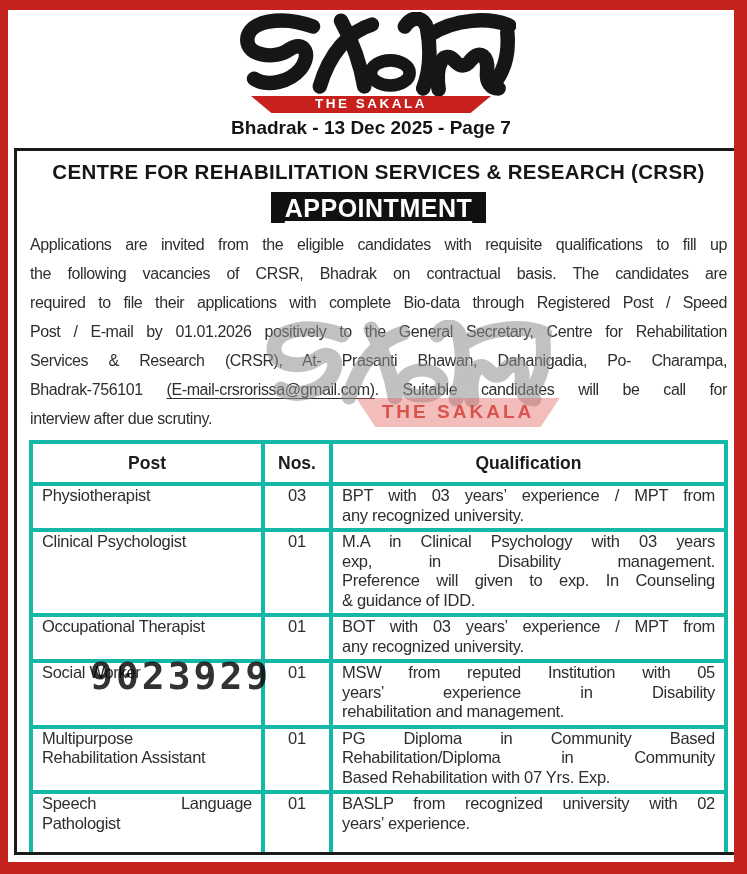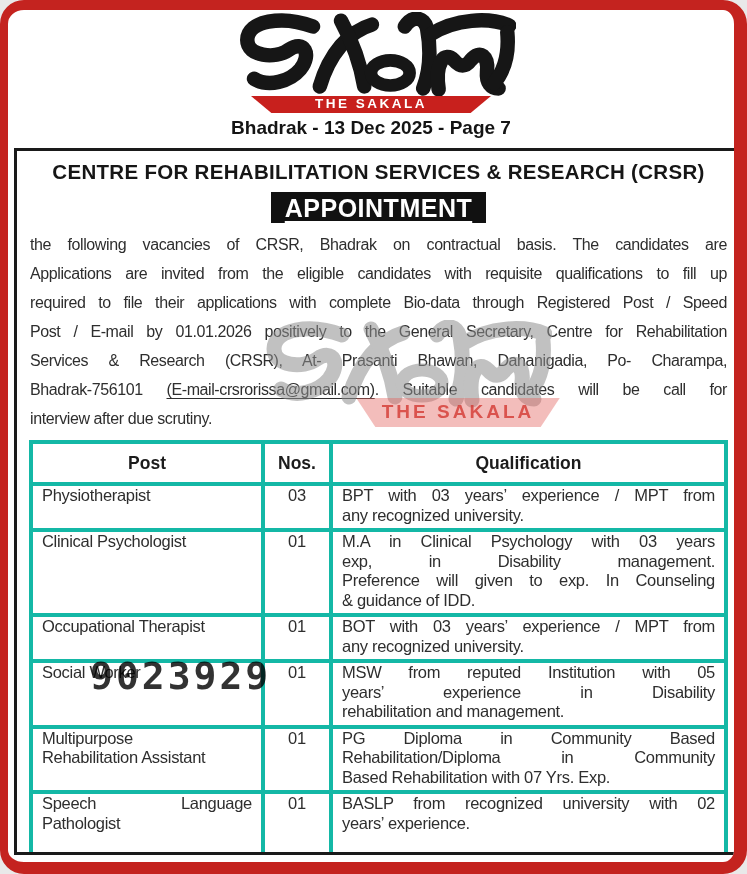--- a/index.html
+++ b/index.html
@@ -6,21 +6,20 @@
   .page{
     position:relative;
     width:747px;height:874px;
     box-sizing:border-box;
     background:#ffffff;
     border-style:solid;
     border-color:#c4231f;
     border-width:10px 13px 12px 8px;
     font-family:"Liberation Sans", sans-serif;
     overflow:hidden;
-    border-radius:24px;
   }
   
   .masthead{text-align:center;padding-top:0px;}
   .logo-svg{display:block;margin:2px auto 0;color:#161616;}
   .banner{
     width:240px;height:17px;line-height:16px;
     margin:-5px auto 0;
     background:#c8201d;color:#ffffff;
     font-weight:bold;font-size:13.5px;letter-spacing:2.5px;
     clip-path:polygon(0 0,100% 0,91.5% 100%,8.5% 100%);
@@ -134,22 +133,22 @@
 
   <div class="notice-box">
     <div class="org-title">CENTRE FOR REHABILITATION SERVICES &amp; RESEARCH (CRSR)</div>
 
     <div class="headline-wrap">
       <span class="headline">APPOINTMENT</span>
     </div>
 
     <div class="para">
       <div>
+          <div class="ln j">Applications are invited from the eligible candidates with requisite qualifications to fill up</div>
           <div class="ln j">the following vacancies of CRSR, Bhadrak on contractual basis. The candidates are</div>
-          <div class="ln j">Applications are invited from the eligible candidates with requisite qualifications to fill up</div>
           <div class="ln j">required to file their applications with complete Bio-data through Registered Post / Speed</div>
           <div class="ln j">Post / E-mail by 01.01.2026 positively to the General Secretary, Centre for Rehabilitation</div>
           <div class="ln j">Services &amp; Research (CRSR), At- Prasanti Bhawan, Dahanigadia, Po- Charampa,</div>
         </div>
       <div class="ln j"><span>Bhadrak-756101 </span><span class="email">(E-mail-crsrorissa@gmail.com)</span><span>. Suitable candidates will be call for</span></div>
       <div class="ln">interview after due scrutiny.</div>
     </div>
 
     <table class="vac">
       <colgroup>

